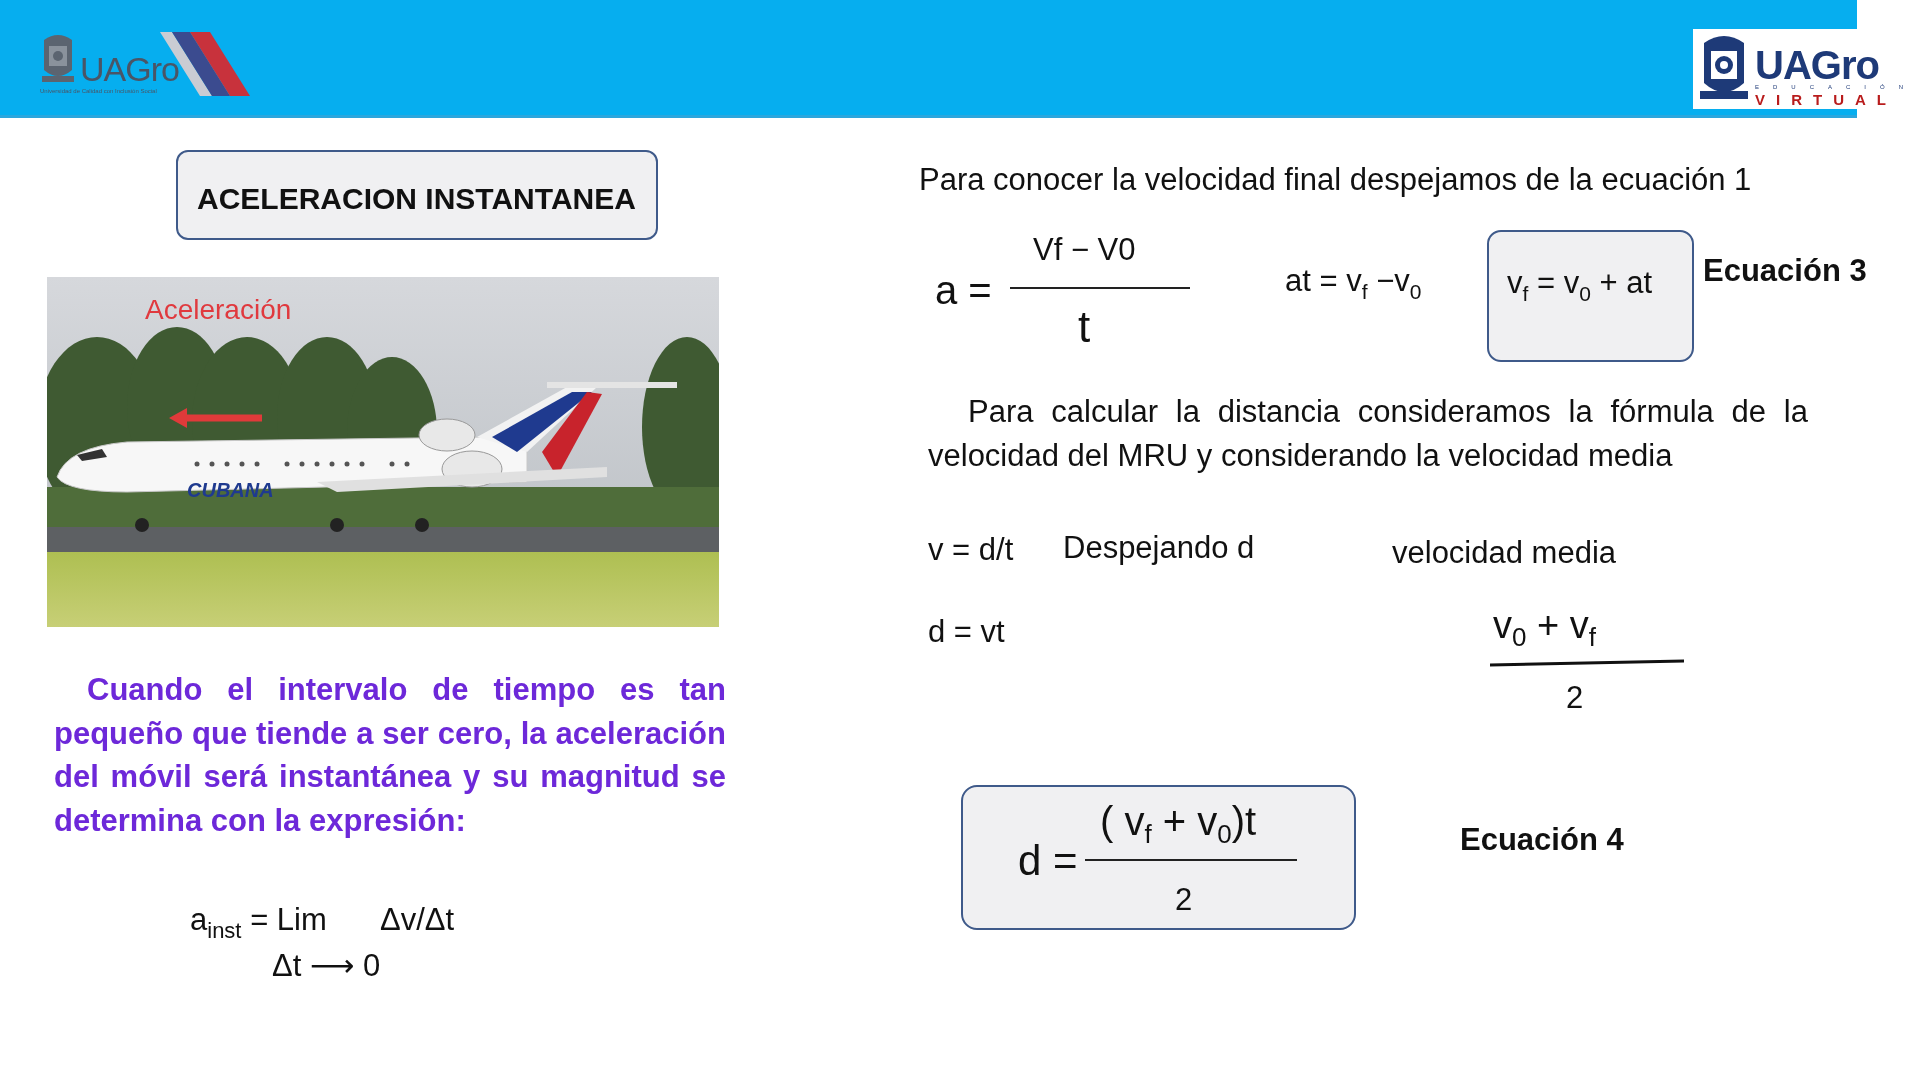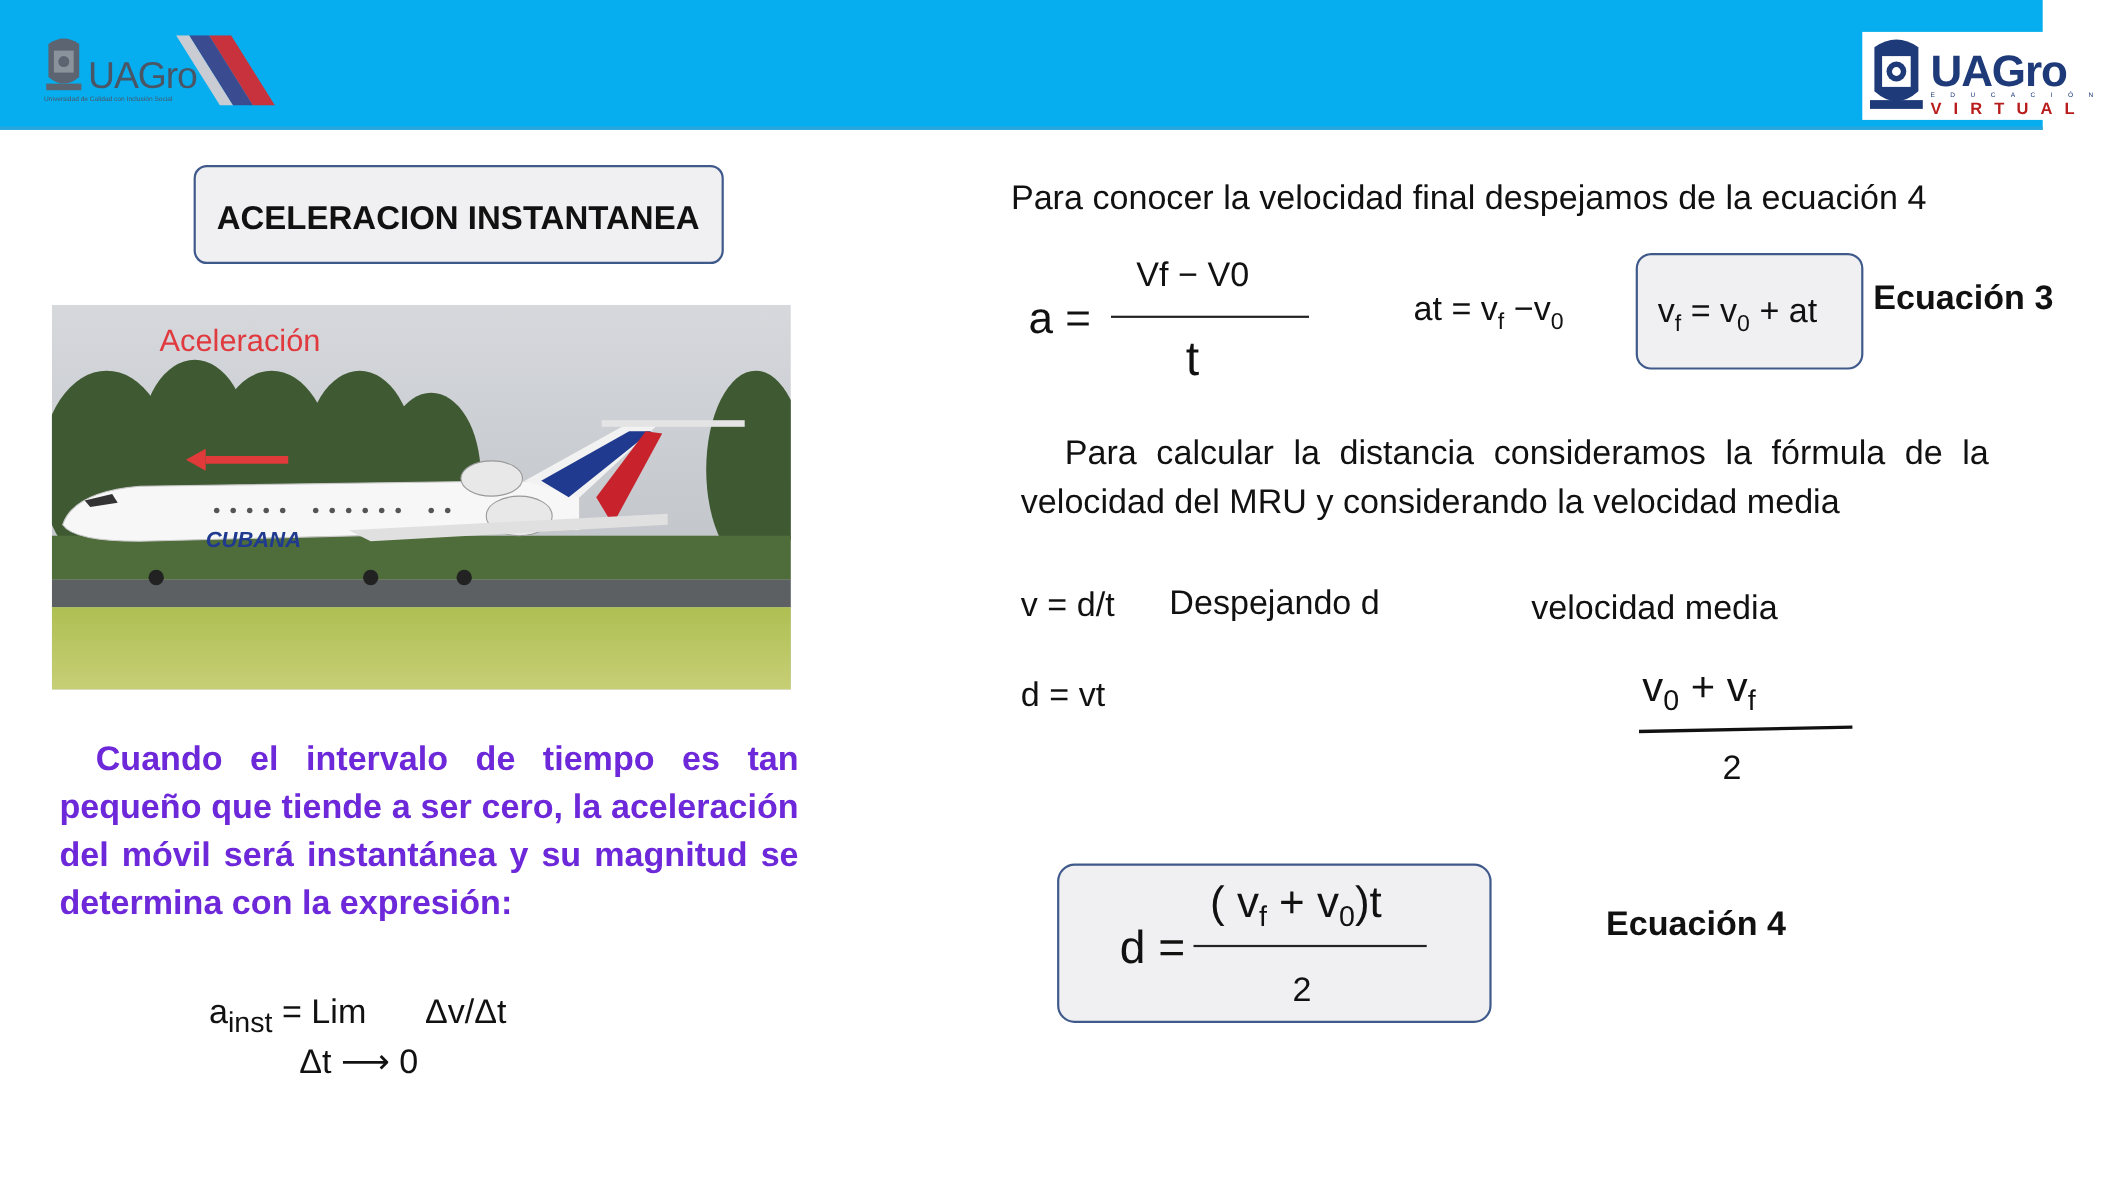--- a/index.html
+++ b/index.html
@@ -35,28 +35,28 @@
 
     .photo { position: absolute; left: 47px; top: 277px; width: 672px; height: 350px; overflow: hidden; }
 
     .para-left {
       position: absolute; left: 54px; top: 668px; width: 672px; font-size: 31px; line-height: 43.5px;
       text-align: justify; color: #6d28d9; font-weight: bold;
     }
     .para-left .indent { display: inline-block; width: 33px; }
 
     .limit { position: absolute; left: 190px; top: 902px; font-size: 31px; color: #111; }
-    .limit sub { font-size: 26px; vertical-align: -8px; margin-top: 48px; }
+    .limit sub { font-size: 22px; vertical-align: -8px; margin-top: 48px; }
     .limit-line2 { position: absolute; left: 272px; top: 947px; font-size: 31px; }
 
     .txt { position: absolute; font-size: 31px; color: #111; white-space: nowrap; }
     .sub2 { font-size: 21px; vertical-align: -8px; }
 
     .eq3-box {
-      position: absolute; left: 1487px; top: 230px; width: 207px; height: 106px; box-sizing: border-box;
+      position: absolute; left: 1487px; top: 230px; width: 207px; height: 132px; box-sizing: border-box;
       border: 2px solid #3f5a8a; border-radius: 14px; background: #f0f0f2;
     }
     .eq4-box {
       position: absolute; left: 961px; top: 785px; width: 395px; height: 145px; box-sizing: border-box;
       border: 2px solid #3f5a8a; border-radius: 16px; background: #f0f0f2;
     }
     .frac-line { position: absolute; height: 1.5px; background: #222; }
   </style>
 </head>
 <body>
@@ -170,21 +170,21 @@
   <span>= Lim</span>
   <span style="display:inline-block;width:36px"></span>
   <span>Δv/Δt</span>
 </div>
 <div class="limit-line2">
   <span>Δt</span>
   <span>⟶</span>
   <span>0</span>
 </div>
 
-<div class="txt" style="left:919px;top:162px">Para conocer la  velocidad final despejamos de la ecuación 4</div>
+<div class="txt" style="left:919px;top:162px">Para conocer la  velocidad final despejamos de la ecuación 1</div>
 
 <div class="txt" style="left:935px;top:268px;font-size:40px">a =</div>
 <div class="txt" style="left:1033px;top:232px;font-size:31px">Vf − V0</div>
 <div class="frac-line" style="left:1010px;top:287px;width:180px"></div>
 <div class="txt" style="left:1078px;top:302px;font-size:44px">t</div>
 
 <div class="txt" style="left:1285px;top:263px">
   <span>at = v</span><span class="sub2">f</span><span> −v</span><span class="sub2">0</span>
 </div>
 

